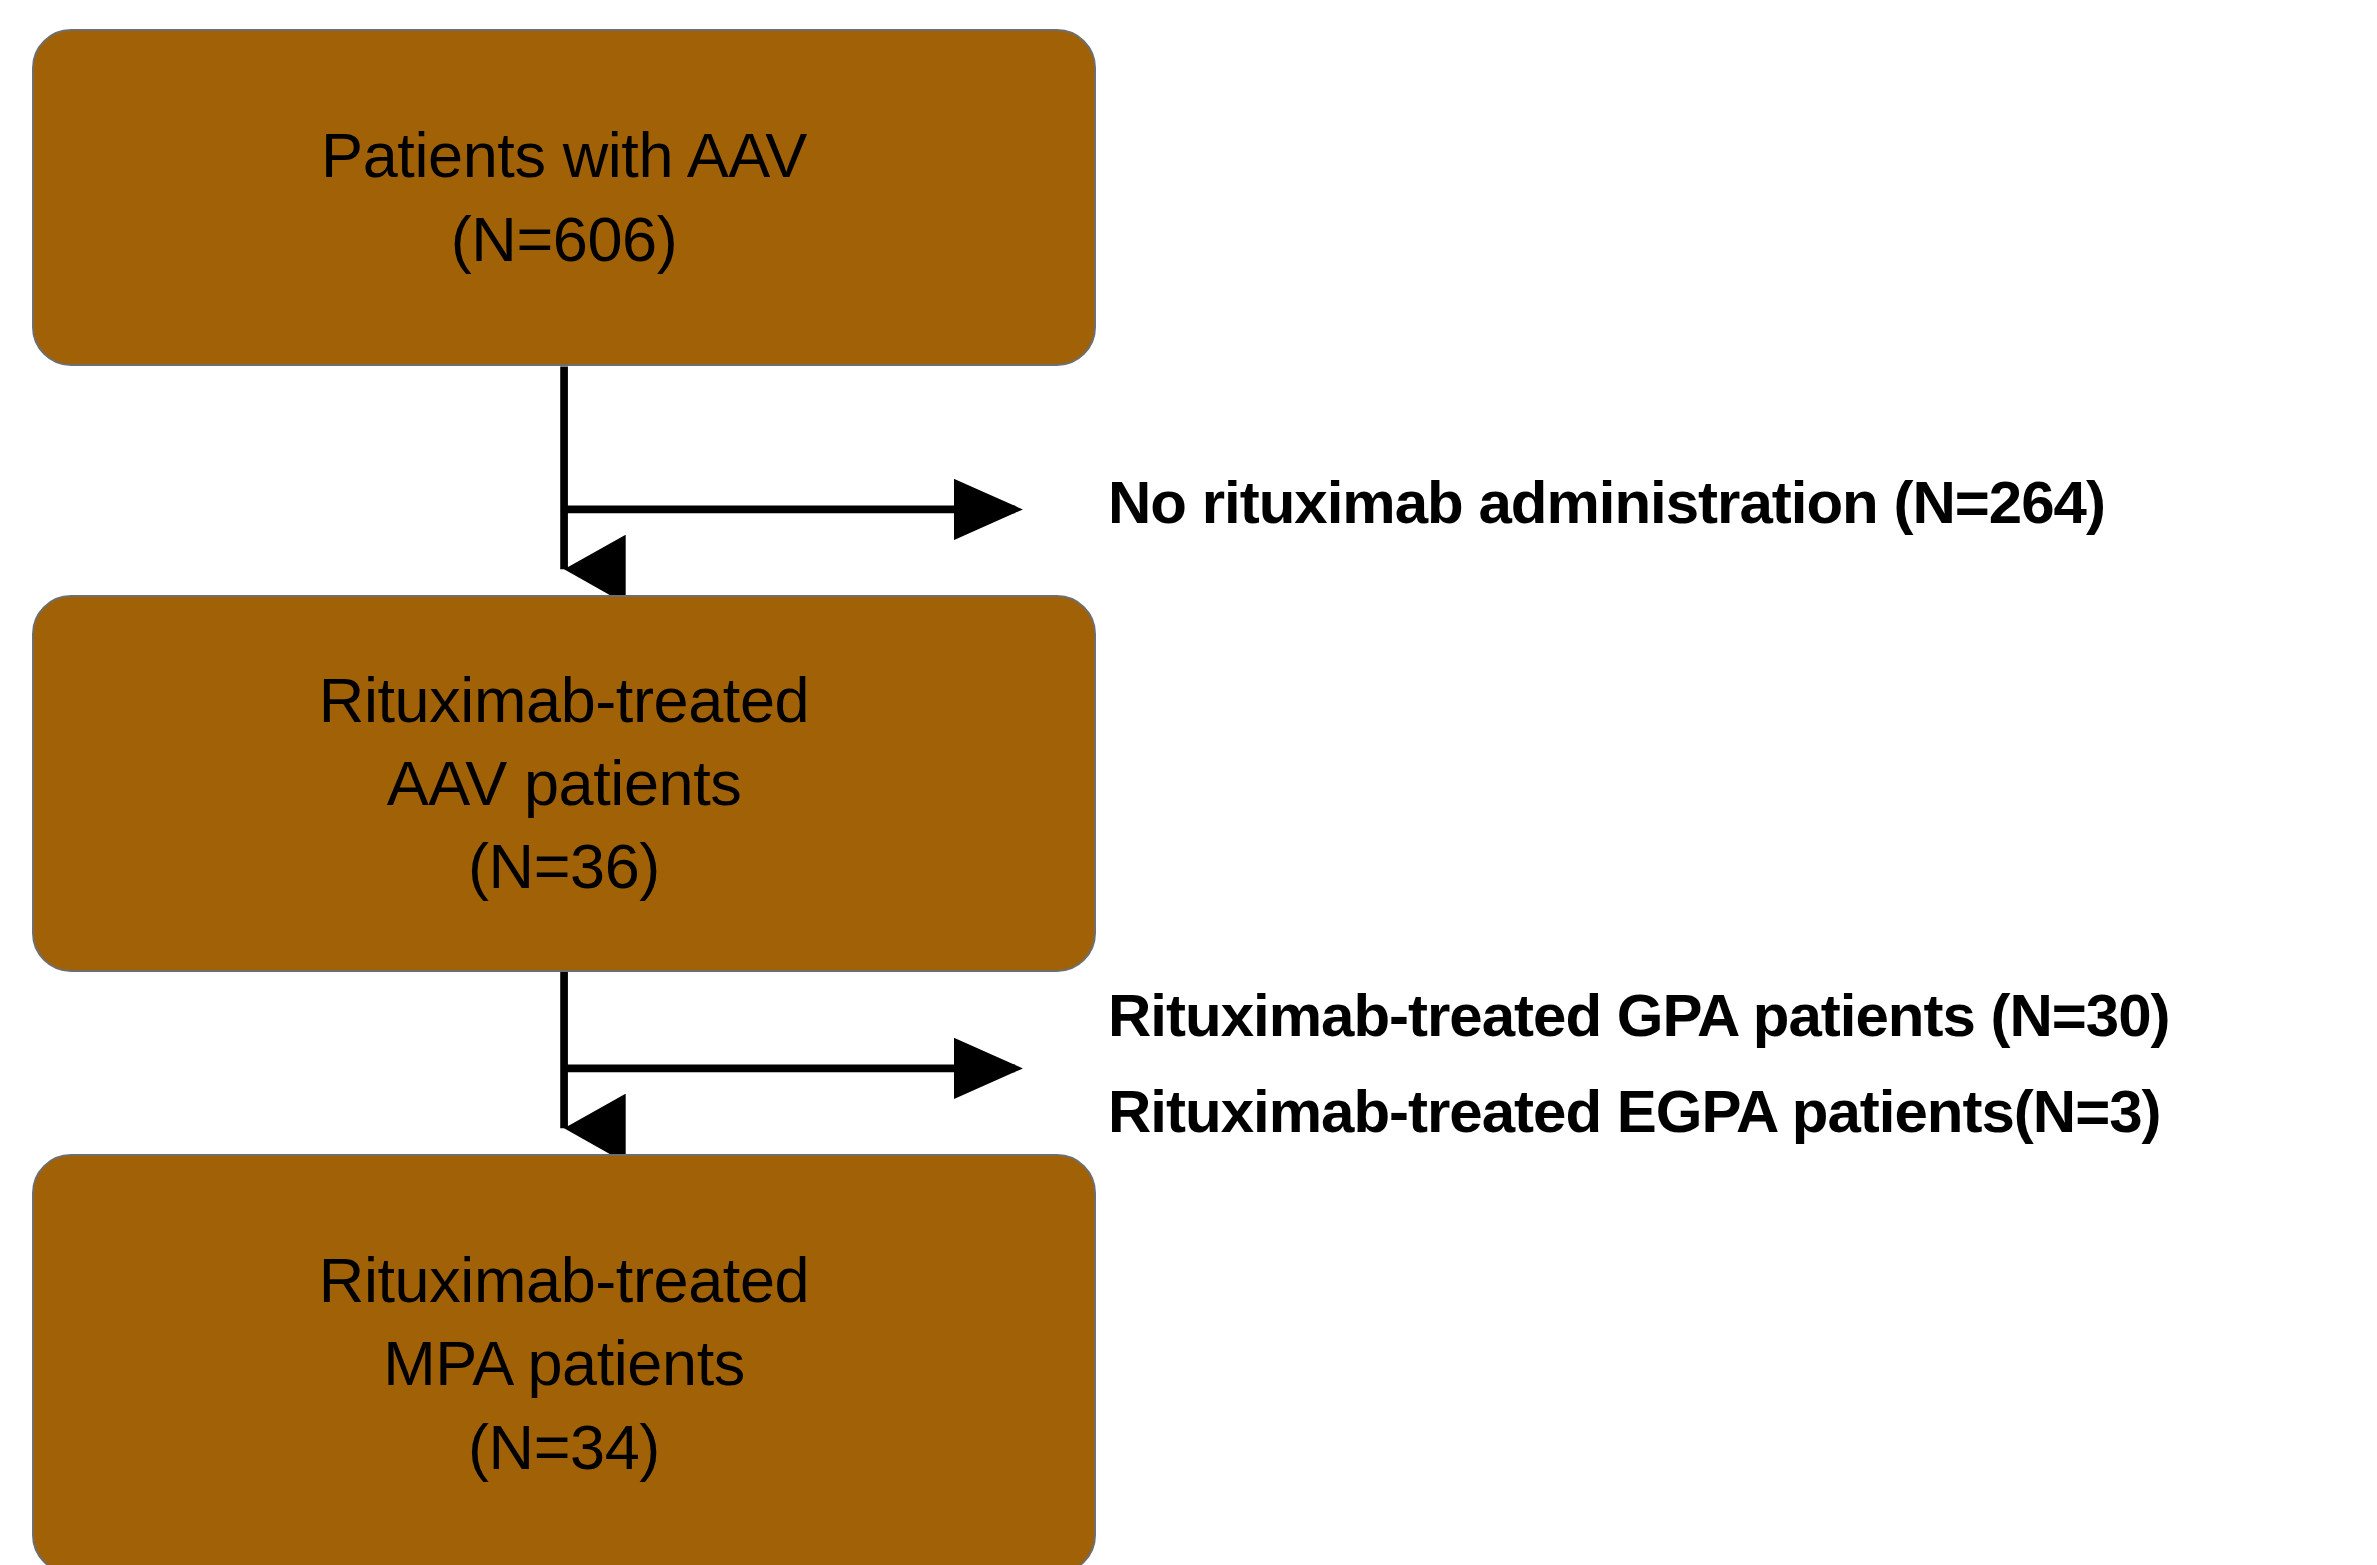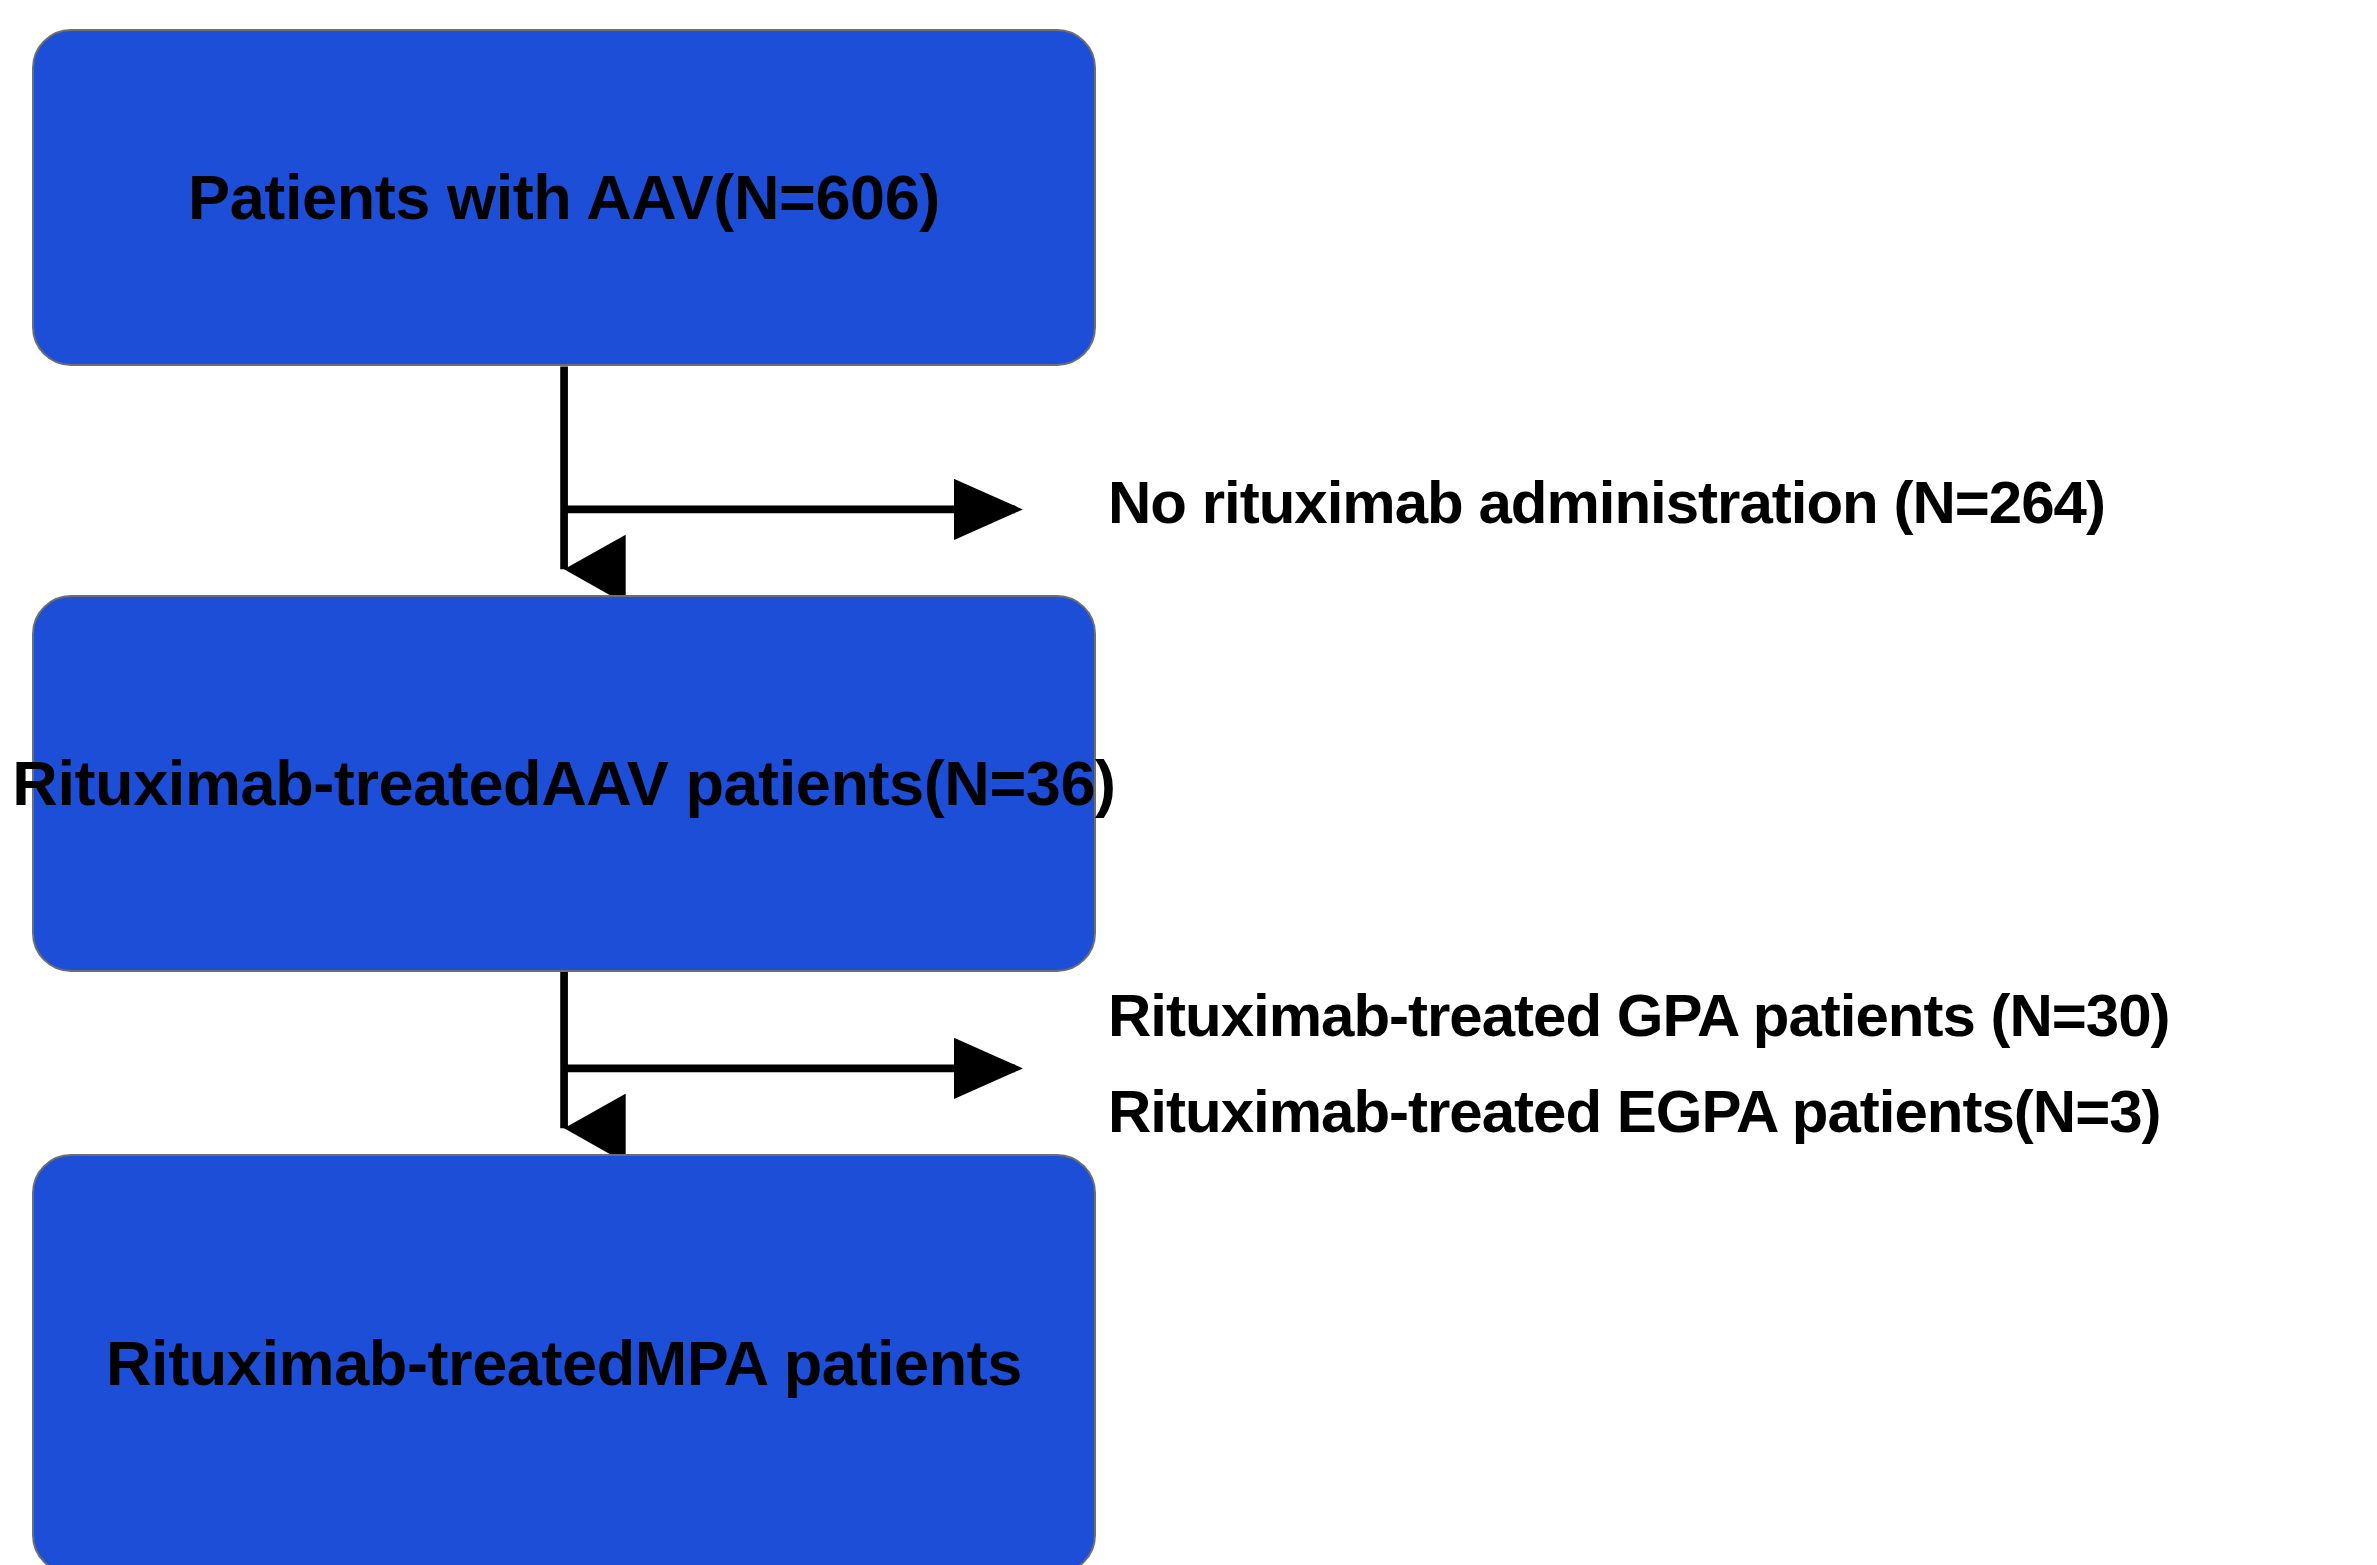--- a/index.html
+++ b/index.html
@@ -16,28 +16,29 @@
     width: 2377px;
     height: 1565px;
     background: #ffffff;
     overflow: hidden;
   }
 
   
   .flow-box {
     position: absolute;
     box-sizing: border-box;
-    background: #1d4ed8;
+    background: #a16207;
     border: 2.6px solid #6e6e6e;
     border-radius: 39px;
     display: flex;
+    flex-direction: column;
     align-items: center;
     justify-content: center;
     color: #000000;
-    font-weight: bold;
+    font-weight: normal;
     font-size: 63px;
     line-height: 1.32;
     text-align: center;
     letter-spacing: -0.4px;
   }
   .flow-box .line {
     display: block;
     white-space: nowrap;
   }
 
@@ -102,20 +103,21 @@
 
   <div class="flow-box" id="box-rtx-aav">
     <span class="line">Rituximab-treated</span>
     <span class="line">AAV patients</span>
     <span class="line">(N=36)</span>
   </div>
 
   <div class="flow-box" id="box-rtx-mpa">
     <span class="line">Rituximab-treated</span>
     <span class="line">MPA patients</span>
+    <span class="line">(N=34)</span>
   </div>
 
   <div class="side-label" id="label-no-rtx">No rituximab administration (N=264)</div>
 
   <div class="side-label" id="label-gpa">Rituximab-treated GPA patients (N=30)</div>
 
   <div class="side-label" id="label-egpa">Rituximab-treated EGPA patients(N=3)</div>
 
 </div>
 

